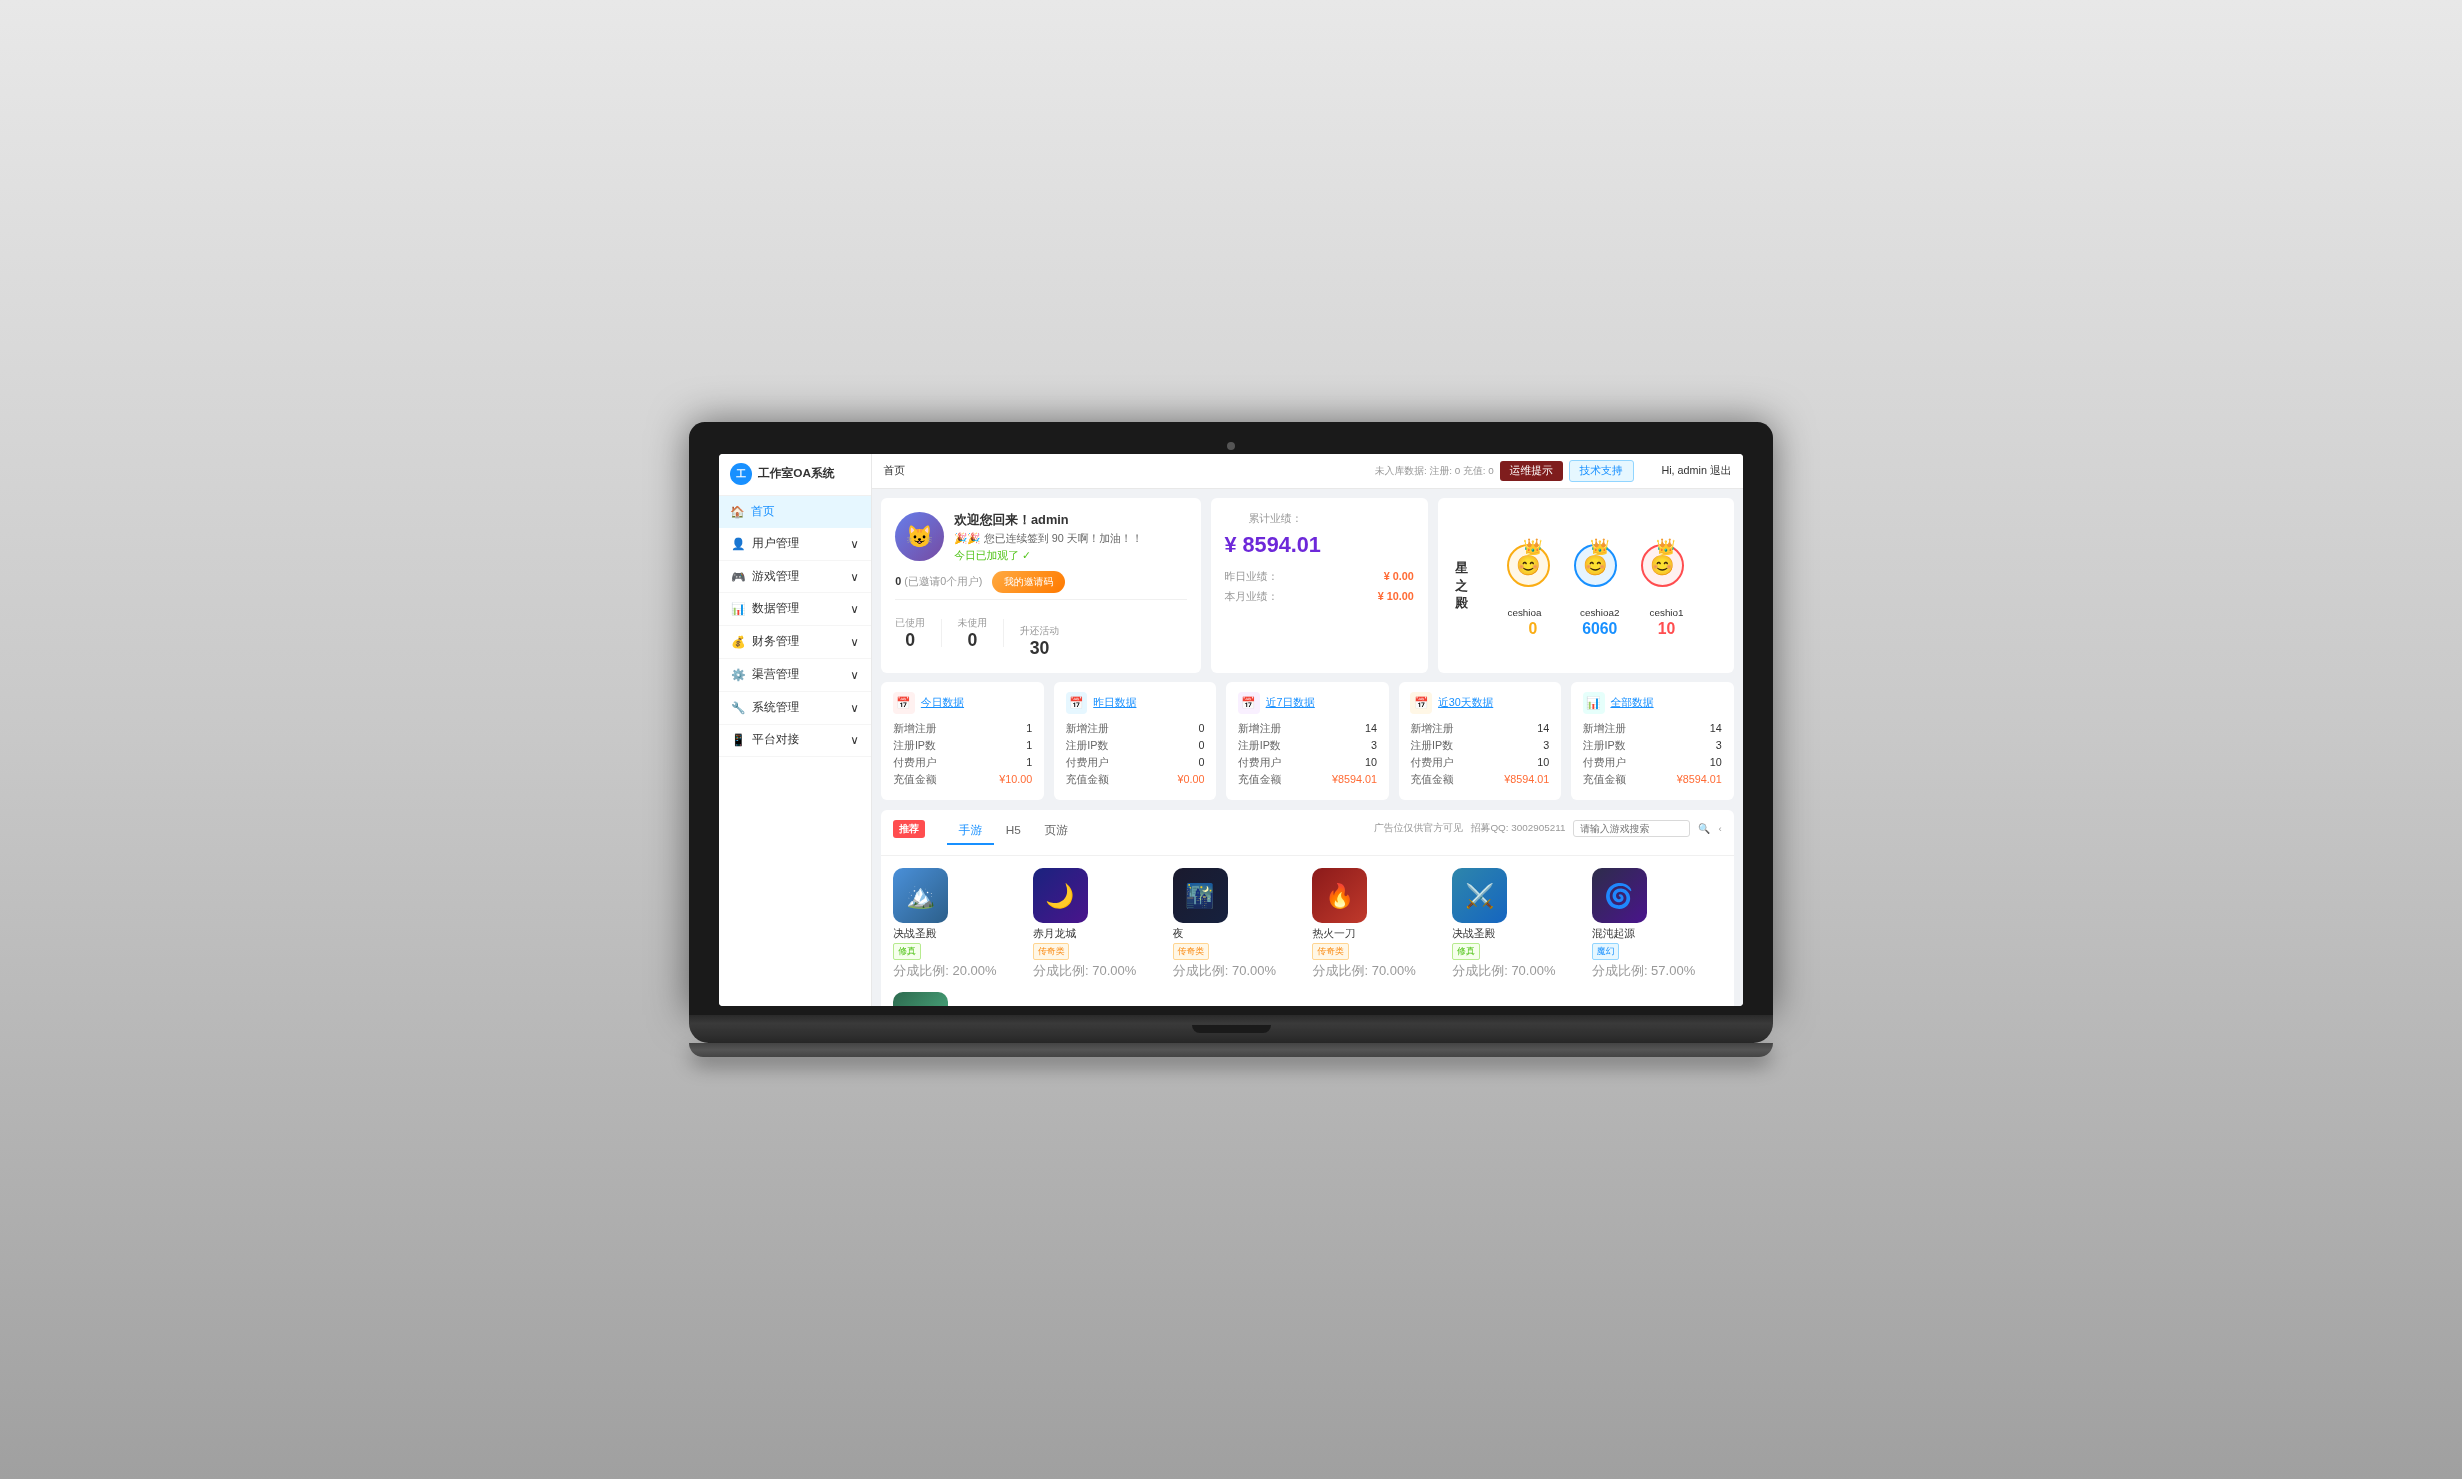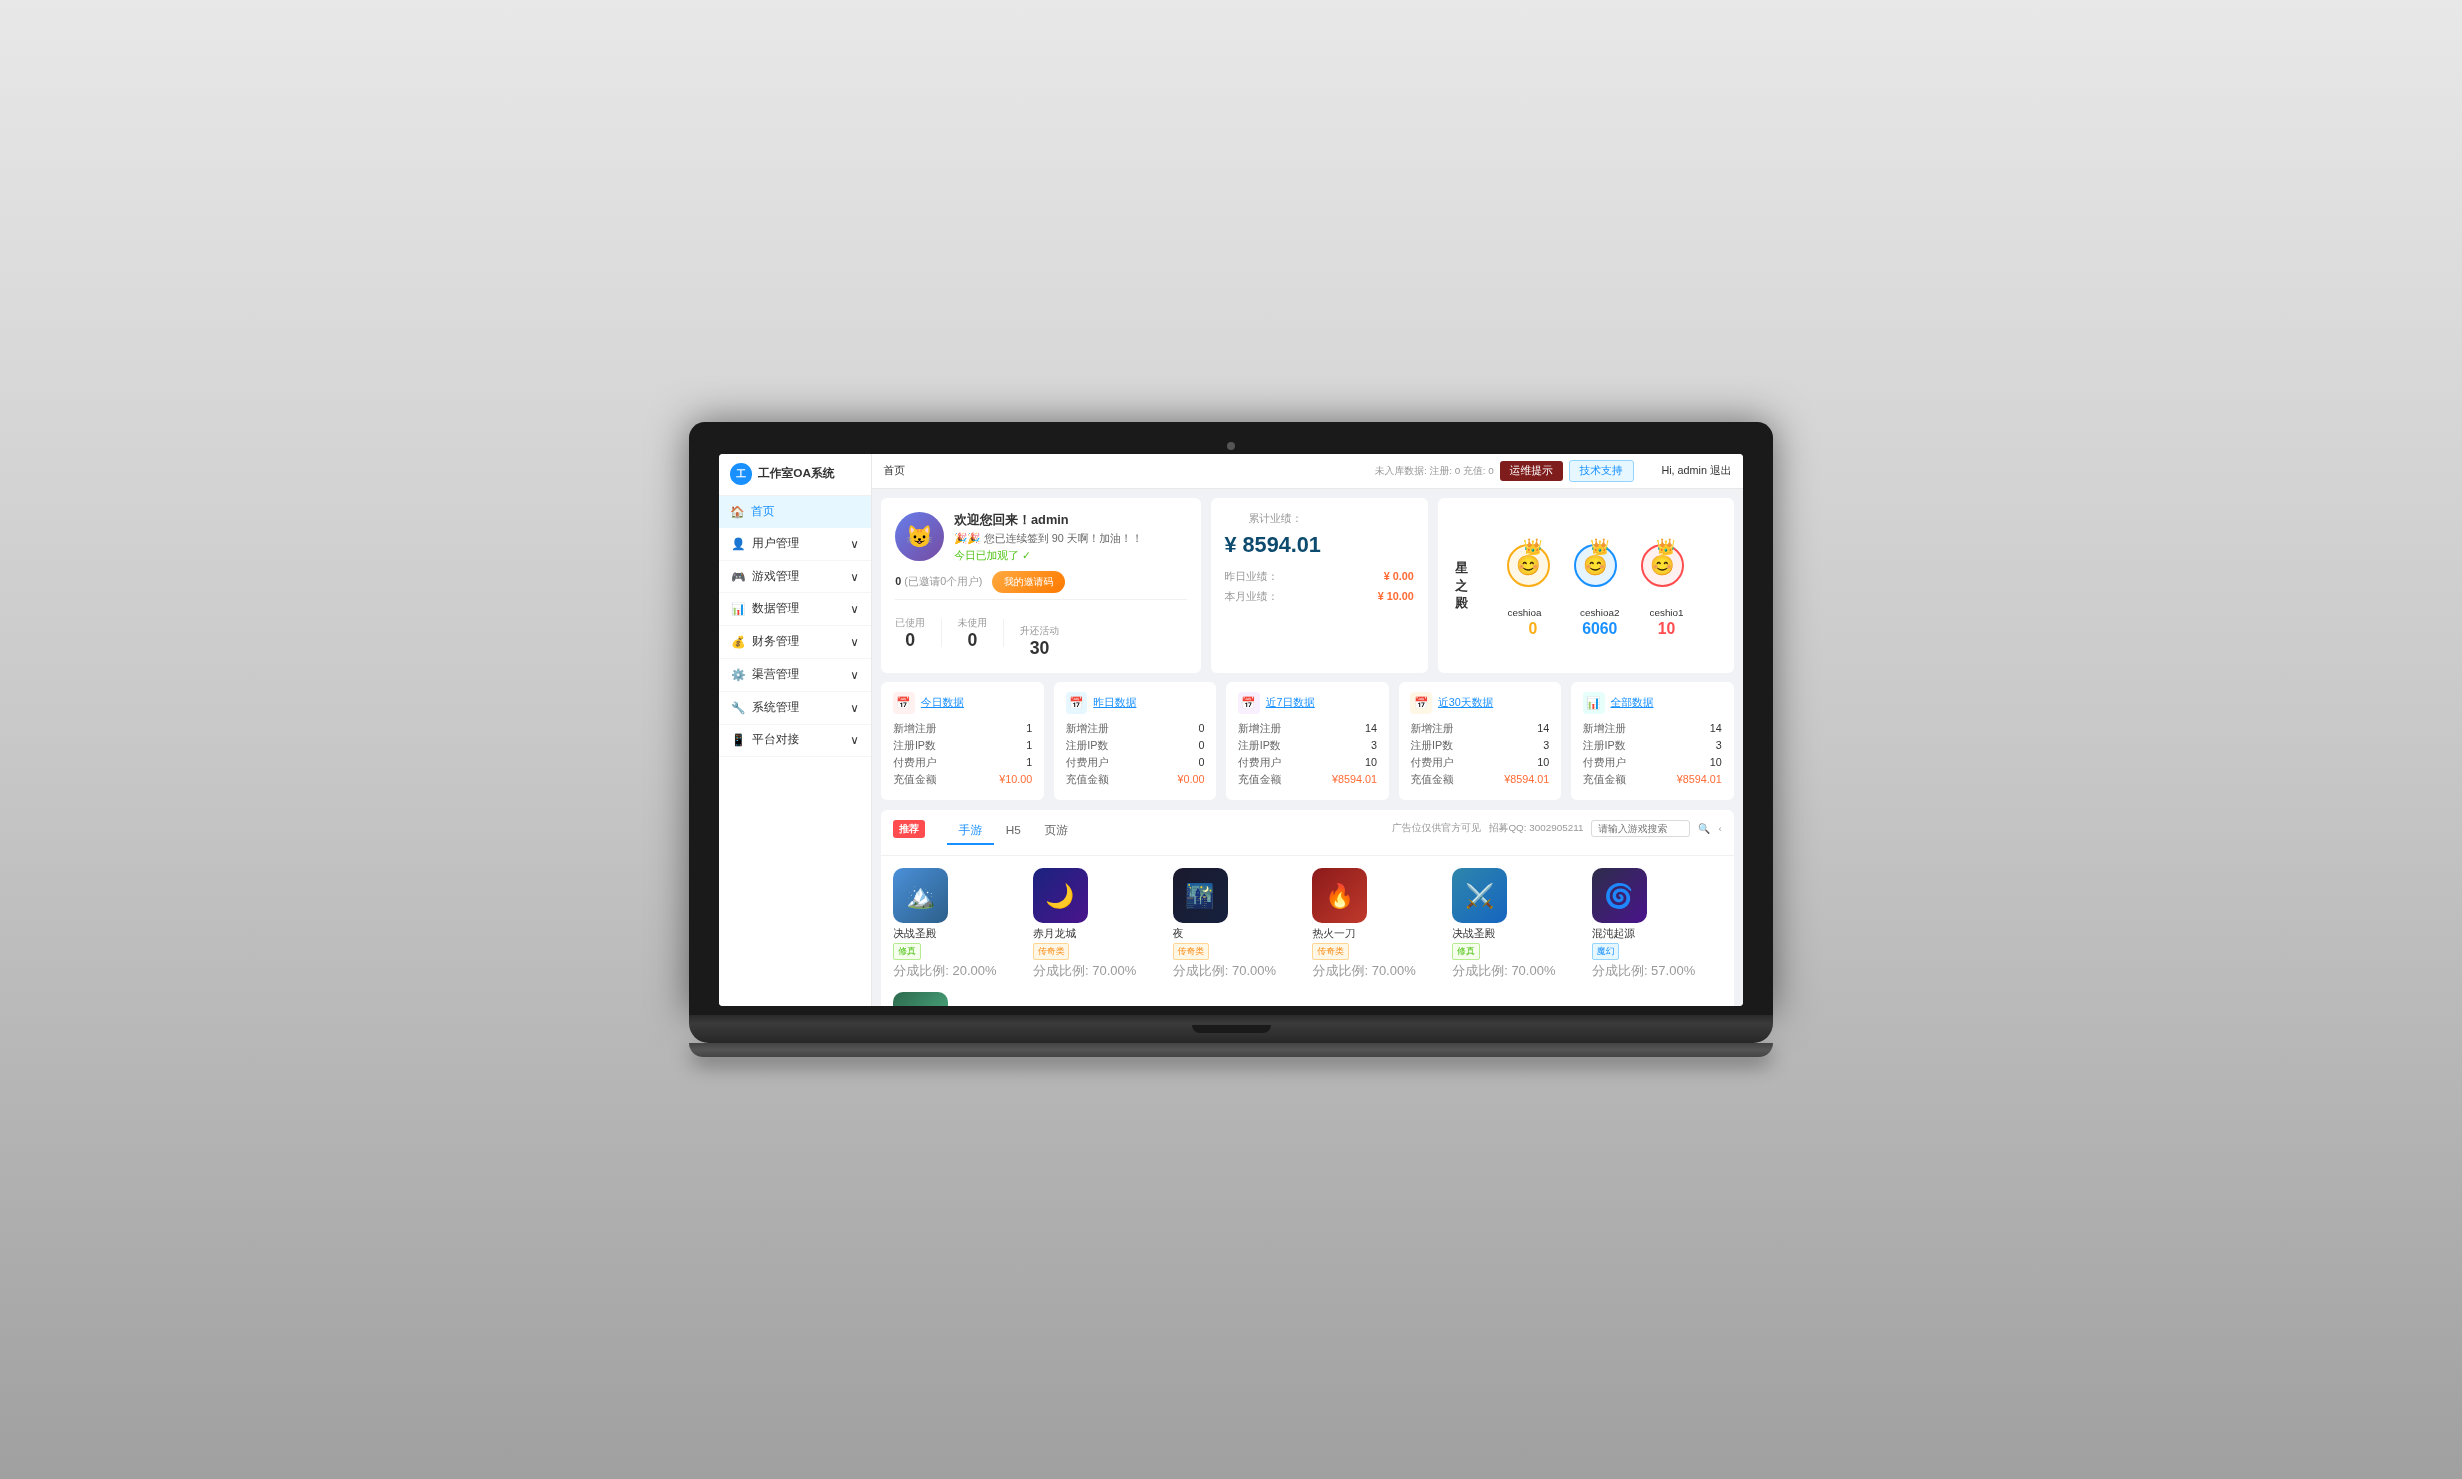--- a/index.html
+++ b/index.html
@@ -336,21 +336,21 @@
       gap: 7.9px;
       font-size: 9.9px;
       color: #999;
     }
 
     .search-input-small {
       border: 1px solid #d9d9d9;
       border-radius: 3px;
       padding: 2px 5.9px;
       font-size: 9.9px;
-      width: 99px;
+      width: 117px;
     }
 
     .games-grid {
       padding: 11.8px;
       display: grid;
       grid-template-columns: repeat(6, 1fr);
       gap: 9.9px;
     }
 
     .game-item {
@@ -605,21 +605,21 @@
                   <div style="width:1px;height:27.6px;background:#f0f0f0;"></div>
                   <div style="text-align:center;margin-top:16px;">
                     <div style="font-size:9.9px;color:#999;">升还活动</div>
                     <div style="font-size:17.7px;font-weight:bold;color:#333;">30</div>
                   </div>
                 </div>
               </div>
 
               <div class="revenue-card">
                 <div style="font-size:10.8px;color:#999;margin-bottom:5.9px;margin-left:24px;">累计业绩：</div>
-                <div style="font-size:21.7px;font-weight:bold;color:#0c4a6e;margin-bottom:11.8px;">¥ 8594.01</div>
+                <div style="font-size:21.7px;font-weight:bold;color:#6d28d9;margin-bottom:11.8px;">¥ 8594.01</div>
                 <div style="display:flex;justify-content:space-between;font-size:10.8px;margin-bottom:5.9px;">
                   <span style="color:#999;">昨日业绩：</span>
                   <span style="color:#ff6b35;font-weight:bold;">¥ 0.00</span>
                 </div>
                 <div style="display:flex;justify-content:space-between;font-size:10.8px;">
                   <span style="color:#999;">本月业绩：</span>
                   <span style="color:#ff6b35;font-weight:bold;">¥ 10.00</span>
                 </div>
               </div>
 

